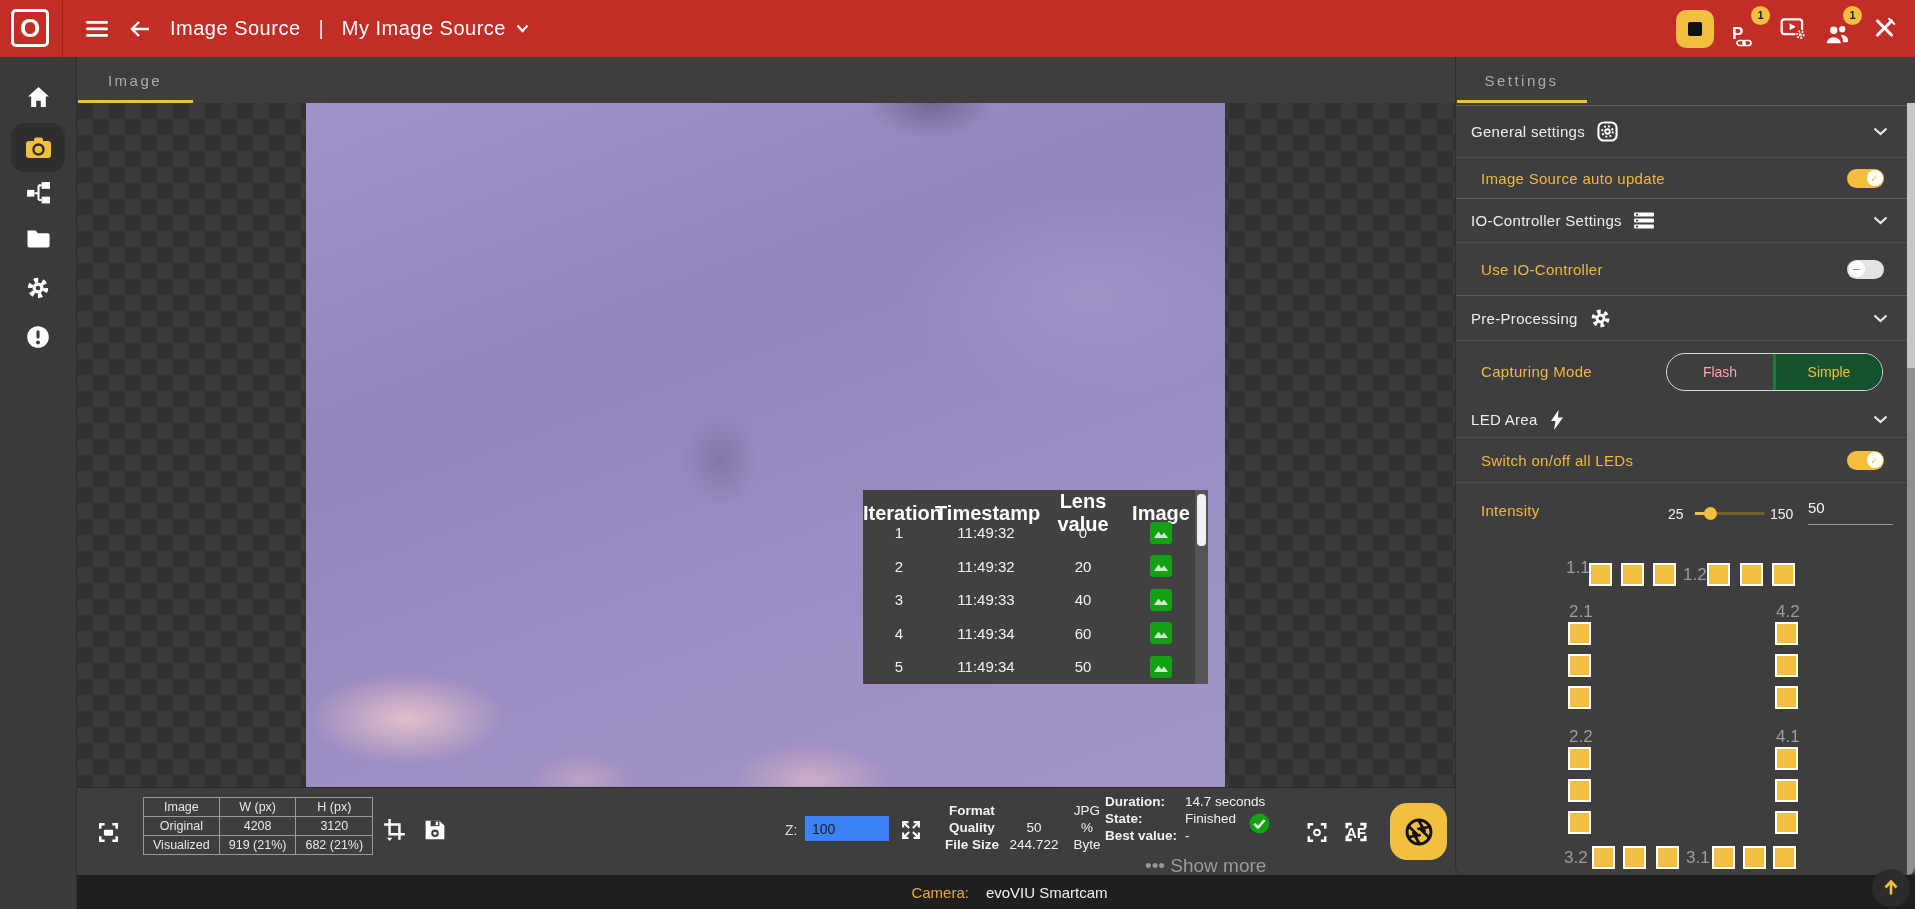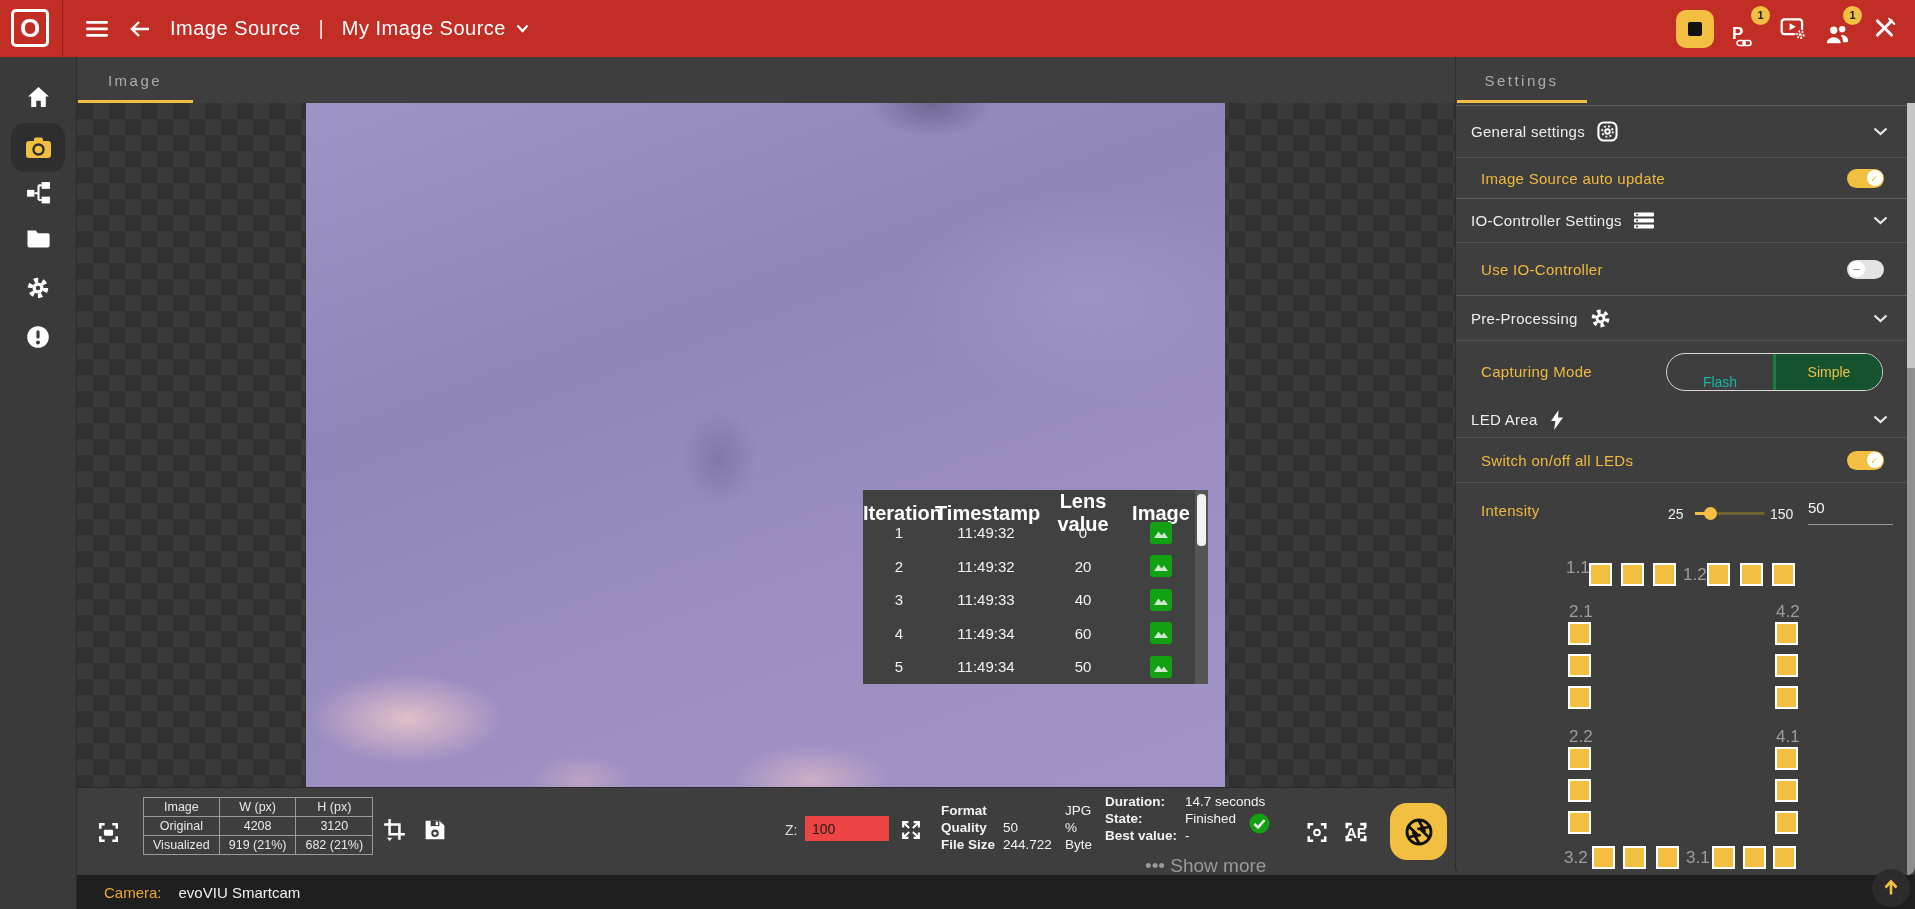--- a/index.html
+++ b/index.html
@@ -68,23 +68,23 @@
   .ovl-scroll { position:absolute; right:0; top:0; width:13px; height:194px; background:#555; }
   .ovl-thumb { position:absolute; right:2px; top:4px; width:9px; height:52px; background:#f2f2f2; border-radius:4px; }
 
   
   .toolbar { position:absolute; left:77px; top:787px; width:1378px; height:88px; background:#3E3E3E;
              border-top:1px solid #2a2a2a; z-index:10; }
   .tb-abs { position:absolute; }
   table.size-tbl { border-collapse:collapse; font-size:12.5px; color:#e8e8e8; }
   table.size-tbl td { border:1px solid #9a9a9a; text-align:center; padding:1px 9px; height:19px; }
   .z-label { font-size:14px; color:#ddd; }
-  .z-input { width:84px; height:25px; background:#ef4444; border:none; color:#1d1d1d; font-size:14px;
+  .z-input { width:84px; height:25px; background:#3b82f6; border:none; color:#1d1d1d; font-size:14px;
              padding-left:7px; font-family:"Liberation Sans",sans-serif; }
-  .fmt-grid { display:grid; grid-template-columns:62px 62px 44px; row-gap:2px; font-size:13.5px; color:#f2f2f2; }
+  .fmt-grid { display:grid; grid-template-columns:62px 62px 44px; row-gap:2px; font-size:13.5px; color:#f2f2f2;text-align:center; }
   .fmt-grid .lab { font-weight:bold; }
   .stat-grid { display:grid; grid-template-columns:80px 100px; row-gap:2px; font-size:13.5px; color:#f2f2f2; }
   .stat-grid .lab { font-weight:bold; }
   .show-more { font-size:19px; color:#9A9A9A;margin-left:12px; }
   .shutter { position:absolute; left:1313px; top:15px; width:57px; height:57px; background:#F2BF40;
              border-radius:17px; display:flex; align-items:center; justify-content:center; }
   .af-box { position:relative; width:26px; height:22px; }
   .af-box span { position:absolute; left:50%; top:50%; transform:translate(-50%,-50%);
                  font-size:15px; font-weight:bold; color:#fff; }
 
@@ -108,38 +108,38 @@
   .toggle .knob { position:absolute; top:1.5px; width:16px; height:16px; border-radius:50%; background:#fff;
                   display:flex; align-items:center; justify-content:center; font-size:10px; }
   .toggle.on { background:#F2BF40; }
   .toggle.on .knob { right:1.5px; color:#F2BF40; }
   .toggle.off { background:#E3E3E3; }
   .toggle.off .knob { left:1.5px; color:#8a8a8a; font-size:12px; }
 
   .seg { margin-left:auto; margin-right:25px; display:flex; width:217px; height:38px; border:1px solid #D8D8D8;
          border-radius:19px; overflow:hidden; }
   .seg-btn { flex:1; display:flex; align-items:center; justify-content:center; font-size:14px; }
-  .seg-flash { color:#14b8a6; background:transparent;align-items:flex-end; }
+  .seg-flash { color:#fca5a5; background:transparent; }
   .seg-simple { color:#F2BF40; background:#14532d; border-left:3px solid #15803d; }
 
   .int-row .imin, .int-row .imax { position:absolute; top:23px; font-size:14px; color:#f0f0f0; }
   .imin { left:212px; } .imax { left:314px; }
   .itrack { position:absolute; left:239px; top:29px; width:70px; height:3px; background:#6E6330; border-radius:2px; }
   .itrack .fill { position:absolute; left:0; top:0; width:14px; height:3px; background:#F2BF40; }
   .itrack .knob { position:absolute; left:9px; top:-5px; width:13px; height:13px; border-radius:50%; background:#F2BF40; }
   .ival { position:absolute; left:352px; top:16px; width:85px; font-size:15px; color:#f5f5f5;
           border-bottom:1px solid #9a9a9a; padding-bottom:8px; }
 
   .ledgrid { position:absolute; left:0; top:490px; width:452px; height:328px; }
   .lbl { position:absolute; color:#9C9C9C; font-size:17px; }
   .sq { position:absolute; width:23px; height:23px; background:#F2BF40; border:2px solid #fff; }
 
   
   .statusbar { position:absolute; left:77px; top:875px; width:1838px; height:34px; background:#1F1F1F;
-               display:flex; align-items:center; padding-left:27px; gap:17px; z-index:25; }
+               display:flex; align-items:center; padding-left:27px; gap:17px; z-index:25;justify-content:center; }
   .sb-label { color:#E8A73C; font-size:15px; }
   .sb-value { color:#F0F0F0; font-size:15px; }
   .scroll-top { position:absolute; left:1872px; top:869px; width:38px; height:38px; border-radius:50%;
                 background:#2C2C2C; display:flex; align-items:center; justify-content:center; z-index:40; }
 </style>
 </head>
 <body>
 
 <div class="app">
 

